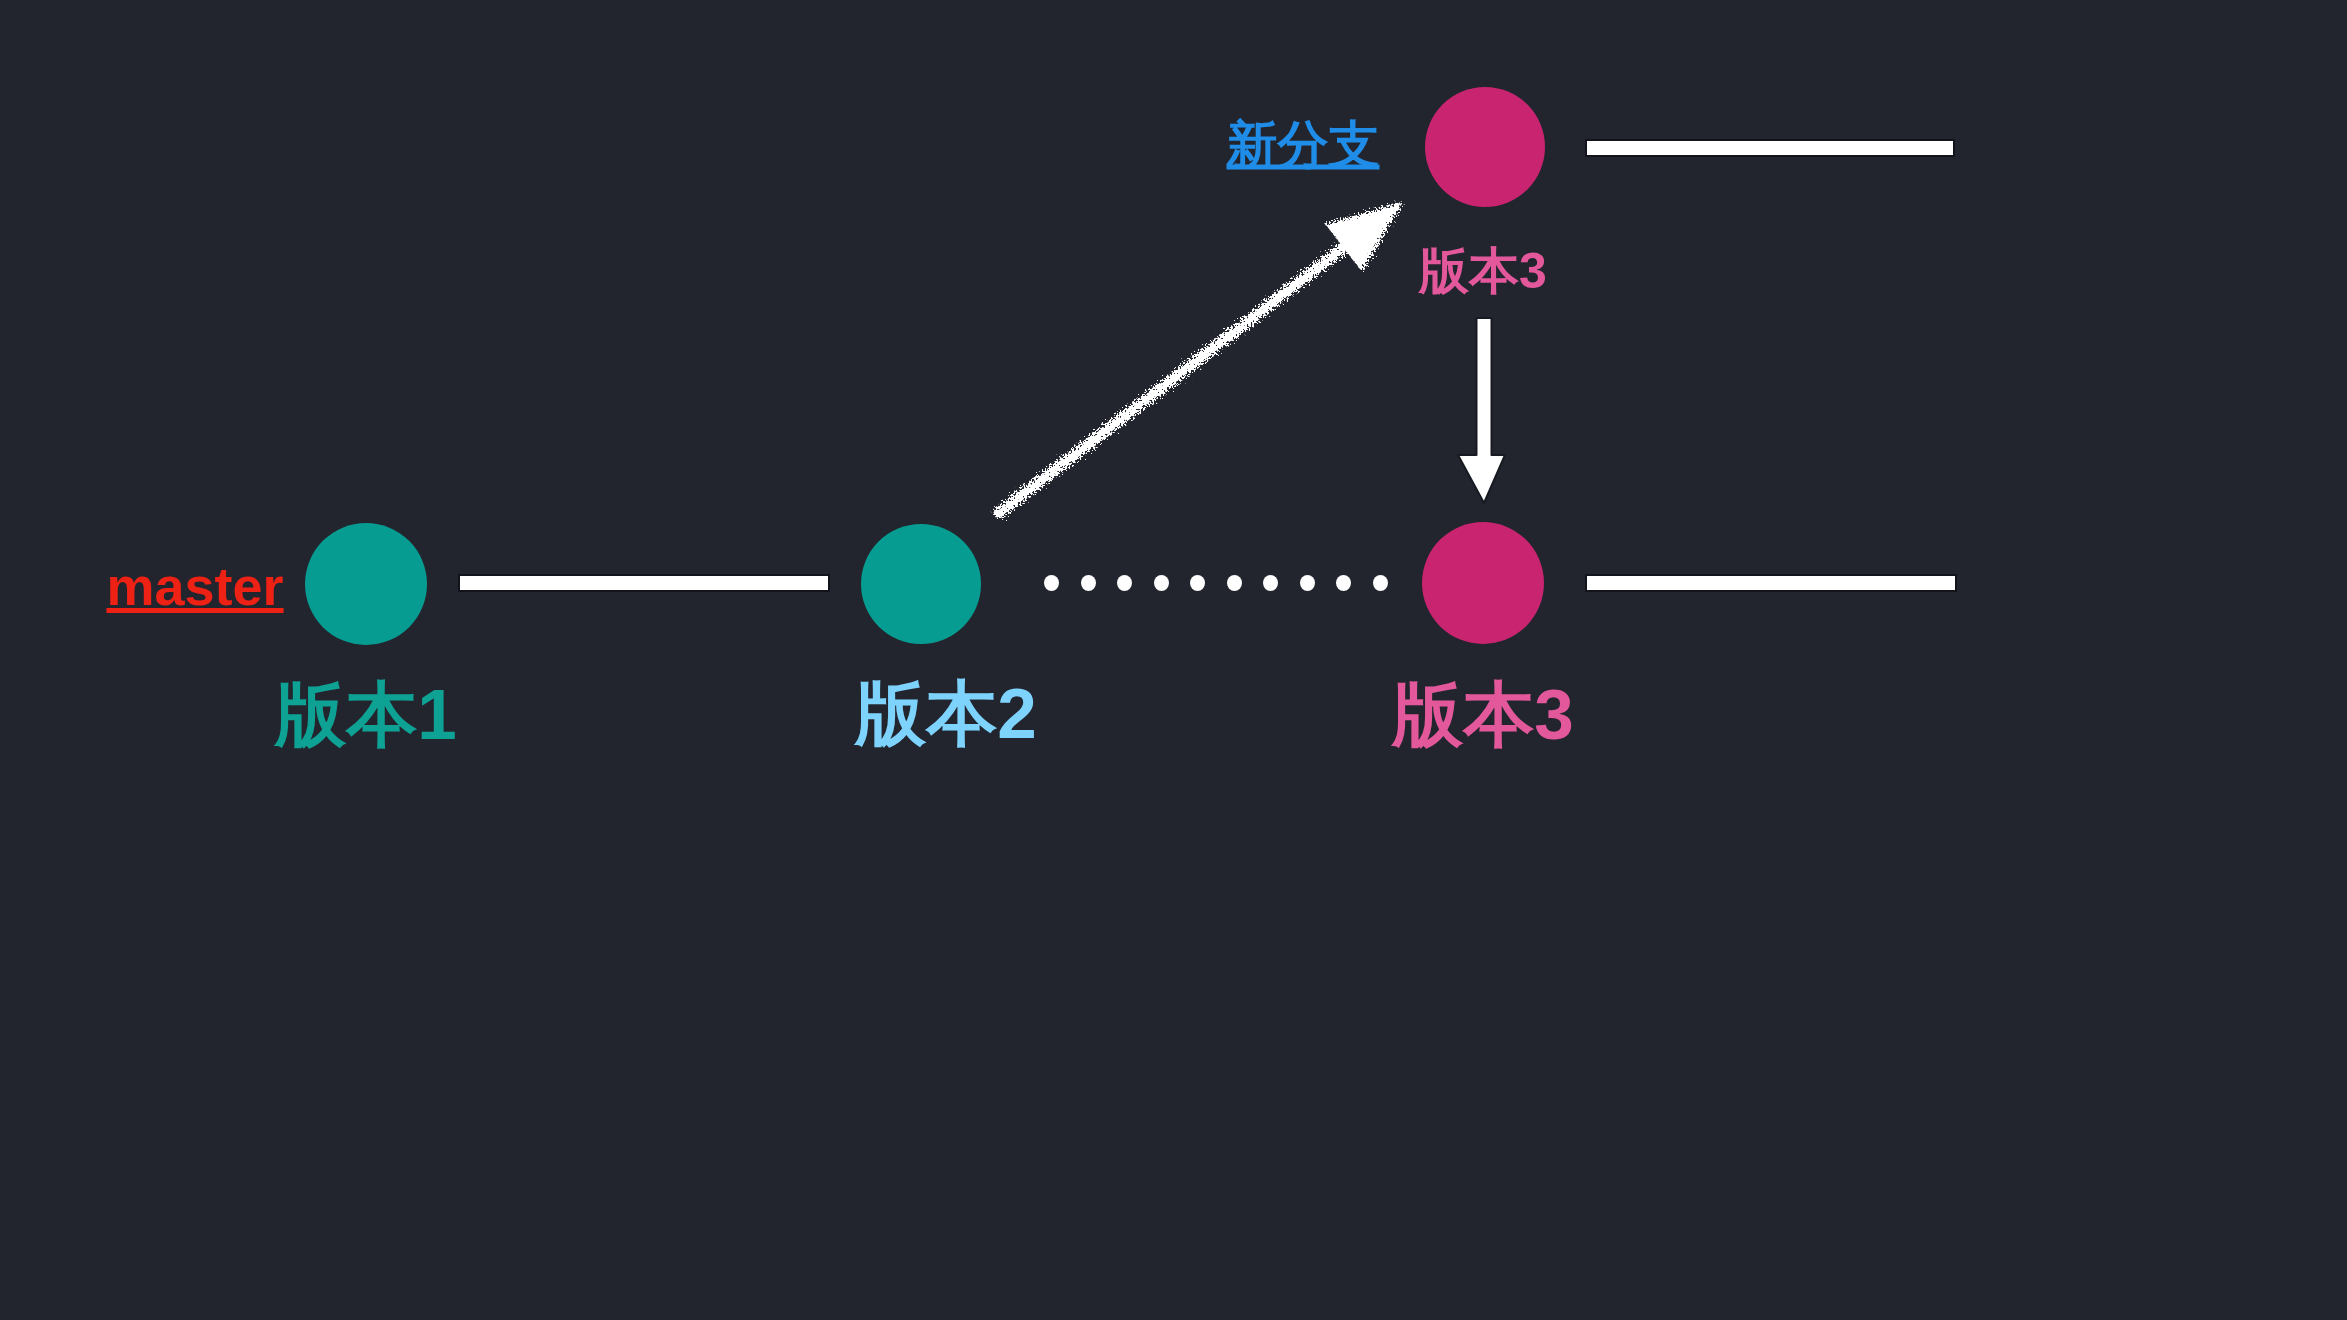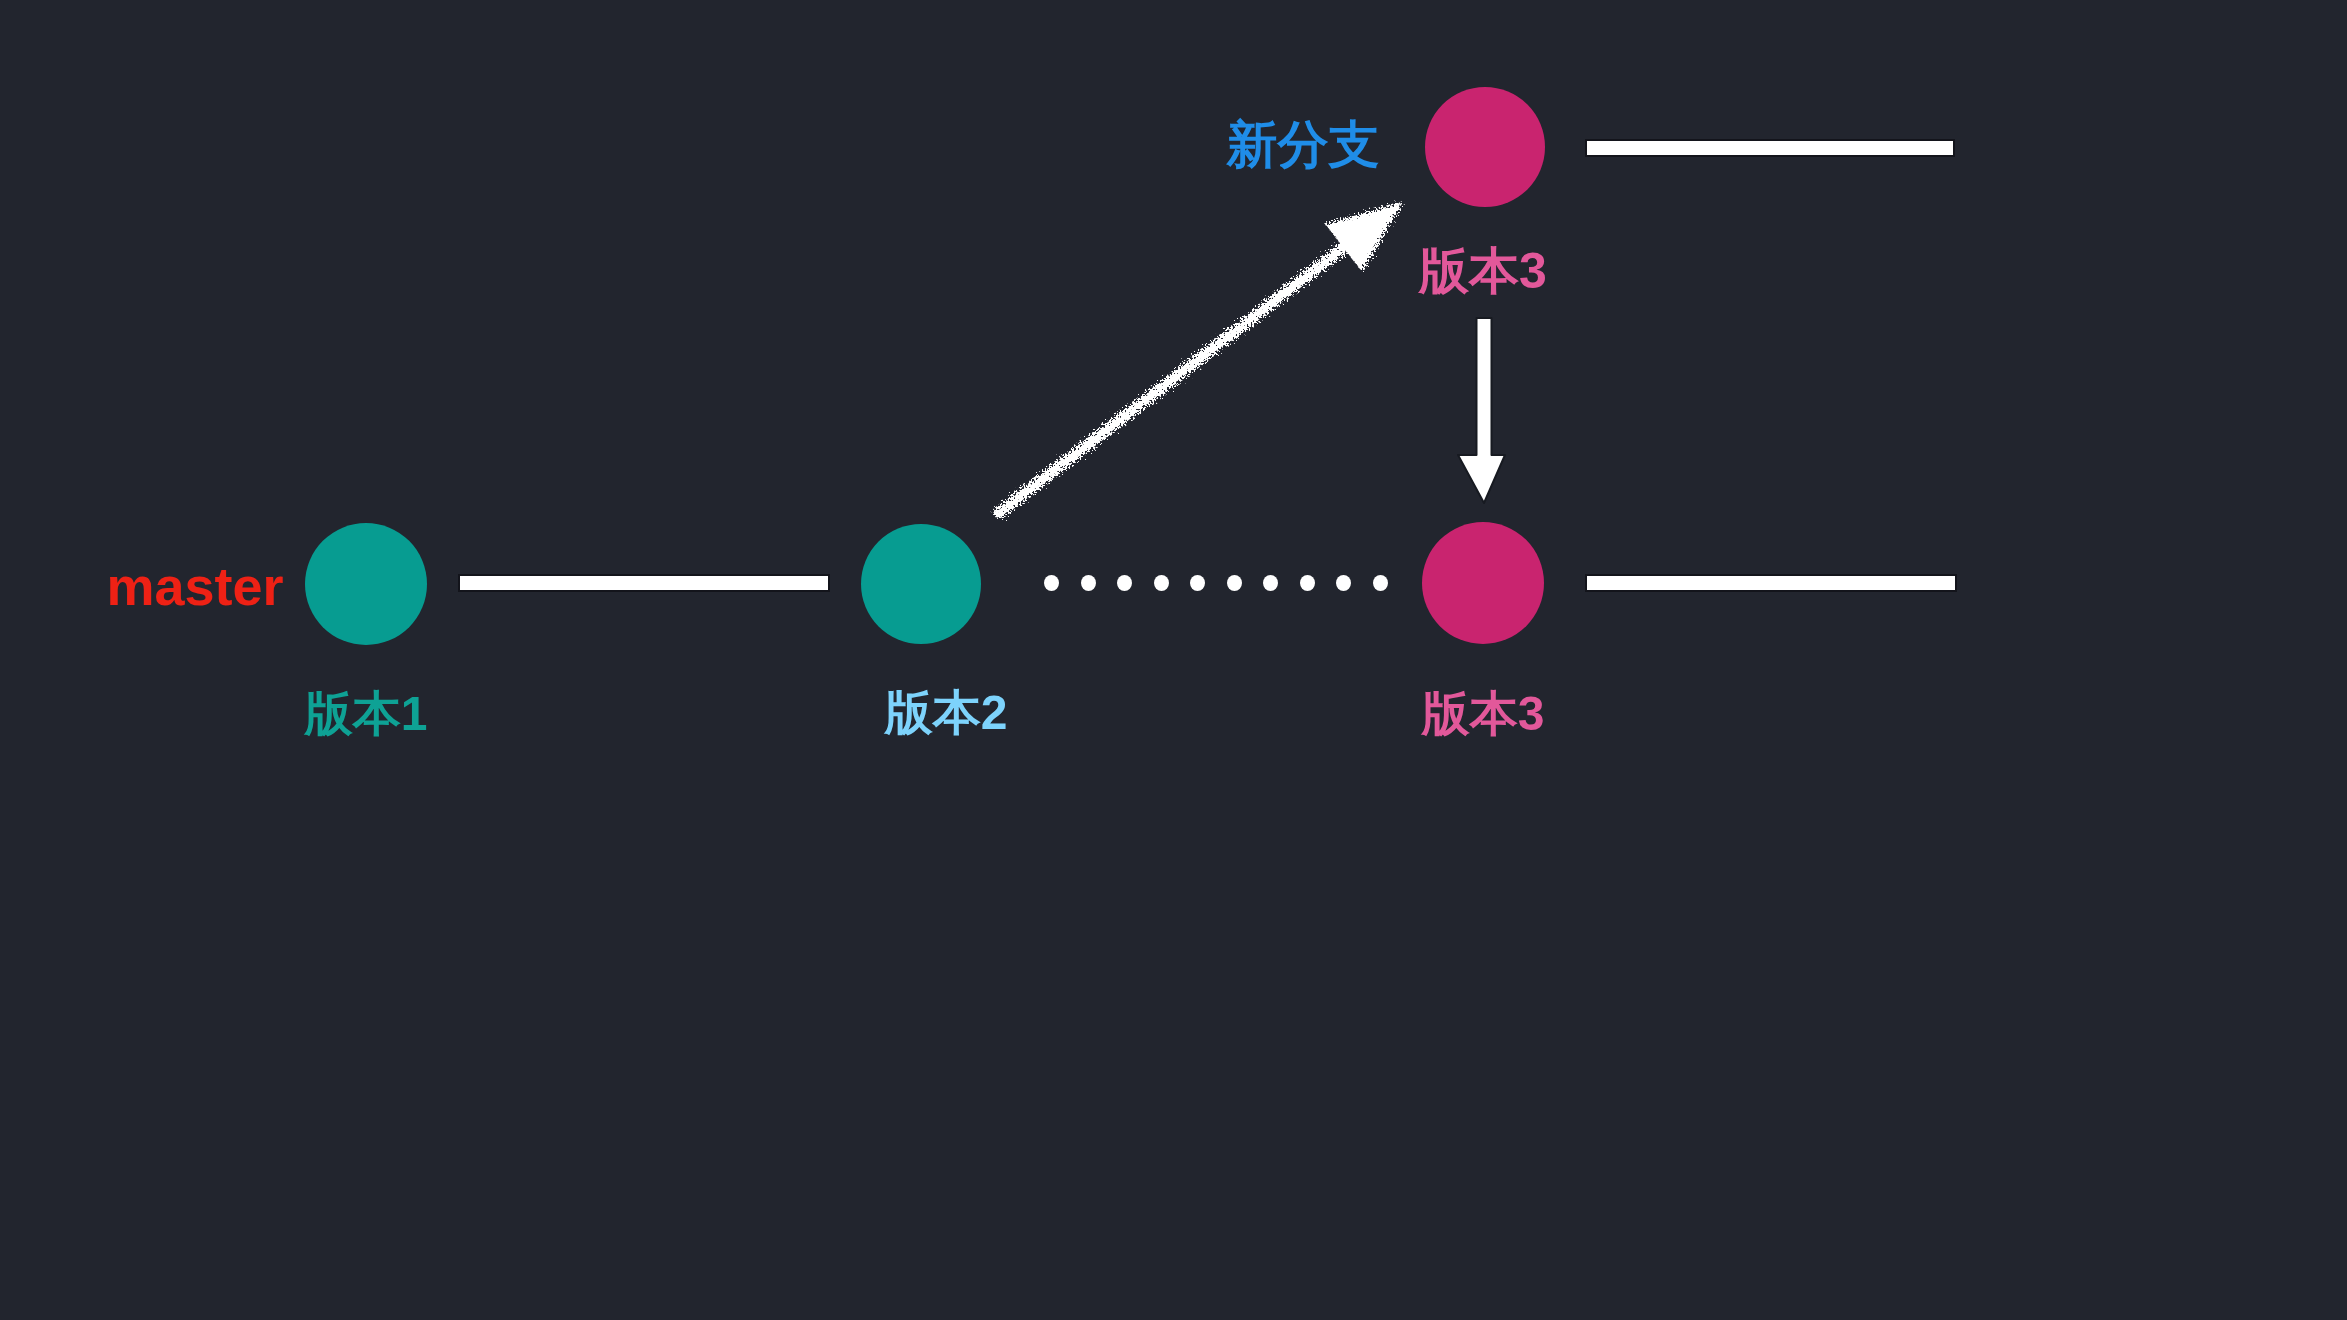--- a/index.html
+++ b/index.html
@@ -23,22 +23,22 @@
     position: absolute;
     height: 14px;
     box-shadow: 0 0 0 2px rgba(16, 18, 24, 0.85);
   }
   .text-label {
     position: absolute;
     transform: translate(-50%, -50%);
     white-space: nowrap;
     line-height: 1;
   }
-  .branch-tag { font-size: 54px; }
-  .node-label { font-size: 48px; }
+  .branch-tag { font-size: 54px; text-decoration: underline; }
+  .node-label { font-size: 71px; }
   .dots-row {
     position: absolute;
     left: 1044px;
     top: 575px;
     width: 344px;
     height: 16px;
     display: flex;
     justify-content: space-between;
     align-items: center;
   }

